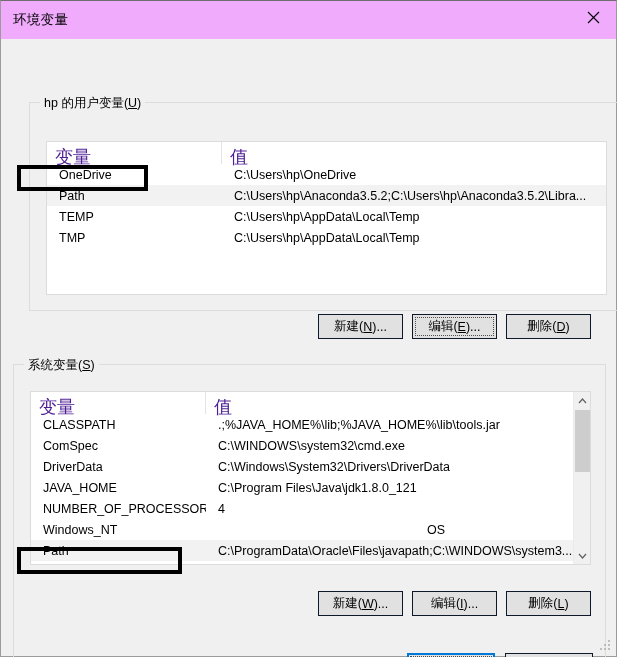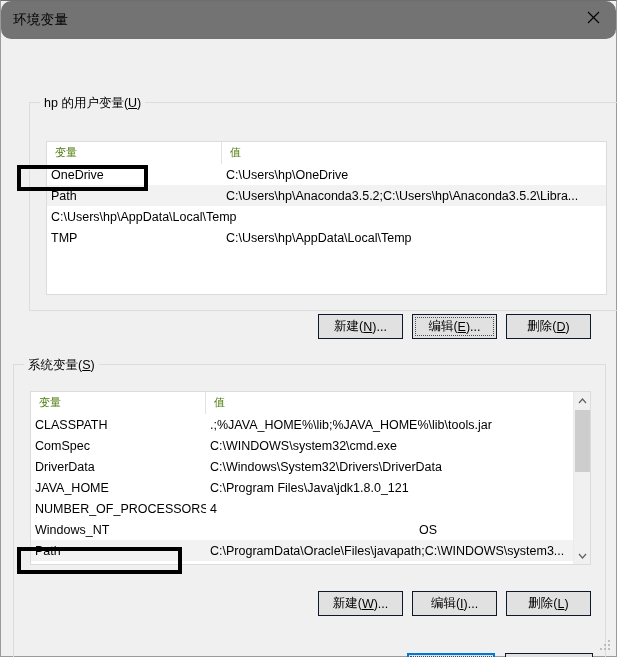--- a/index.html
+++ b/index.html
@@ -26,26 +26,25 @@
     background: #f0f0f0;
     border: 1px solid #9b9b9b;
     border-top-color: #6e6e6e;
     display: flex;
     flex-direction: column;
   }
 
   
   .titlebar {
     height: 38px;
-    background: #737373;
+    background: #f0abfc;
     display: flex;
     align-items: center;
     flex: 0 0 auto;
     position: relative;
-    border-radius: 10px;
   }
   .titlebar-text {
     margin-left: 12px;
     font-size: 13.5px;
     color: #000;
     letter-spacing: .3px;
   }
   .close-btn {
     position: absolute;
     right: 0; top: 0;
@@ -96,39 +95,39 @@
   #system-list { left: 16px; top: 26px;  width: 561px; height: 174px; }
 
   .lv-header {
     display: flex;
     height: 22px;
     background: #ffffff;
     border-bottom: 0;
     position: relative;
   }
   .lv-header .col {
-    font-size: 11px;
+    font-size: 18px;
     padding: 3px 0 0 8px;
-    color: #4d7c0f;
+    color: #4c1d95;
     position: relative;
   }
   .lv-header .col.c1 { width: 175px; border-right: 1px solid #e3e3e3; }
   .lv-header .col.c2 { flex: 1; }
   #system-list .lv-header .col.c1 { width: 175px; }
 
   .lv-rows { position: relative; }
   .lv-row {
     display: flex;
     height: 21px;
     align-items: center;
     font-size: 12.5px;
   }
   .lv-row.selected { background: #f2f2f2; }
   .lv-row .cell {
-    padding-left: 4px;
+    padding-left: 12px;
     white-space: nowrap;
     overflow: hidden;
   }
   .lv-row .cell.c1 { width: 175px; }
   .lv-row .cell.c2 { flex: 1; }
 
   
   .lv-divider {
     position: absolute;
     left: 175px;
@@ -258,20 +257,21 @@
         <div class="lv-rows">
           <div class="lv-row">
             <div class="cell c1">OneDrive</div>
             <div class="cell c2">C:\Users\hp\OneDrive</div>
           </div>
           <div class="lv-row selected">
             <div class="cell c1">Path</div>
             <div class="cell c2">C:\Users\hp\Anaconda3.5.2;C:\Users\hp\Anaconda3.5.2\Libra...</div>
           </div>
           <div class="lv-row">
+            <div class="cell c1">TEMP</div>
             <div class="cell c2">C:\Users\hp\AppData\Local\Temp</div>
           </div>
           <div class="lv-row">
             <div class="cell c1">TMP</div>
             <div class="cell c2">C:\Users\hp\AppData\Local\Temp</div>
           </div>
         </div>
       </div>
     </fieldset>
 

